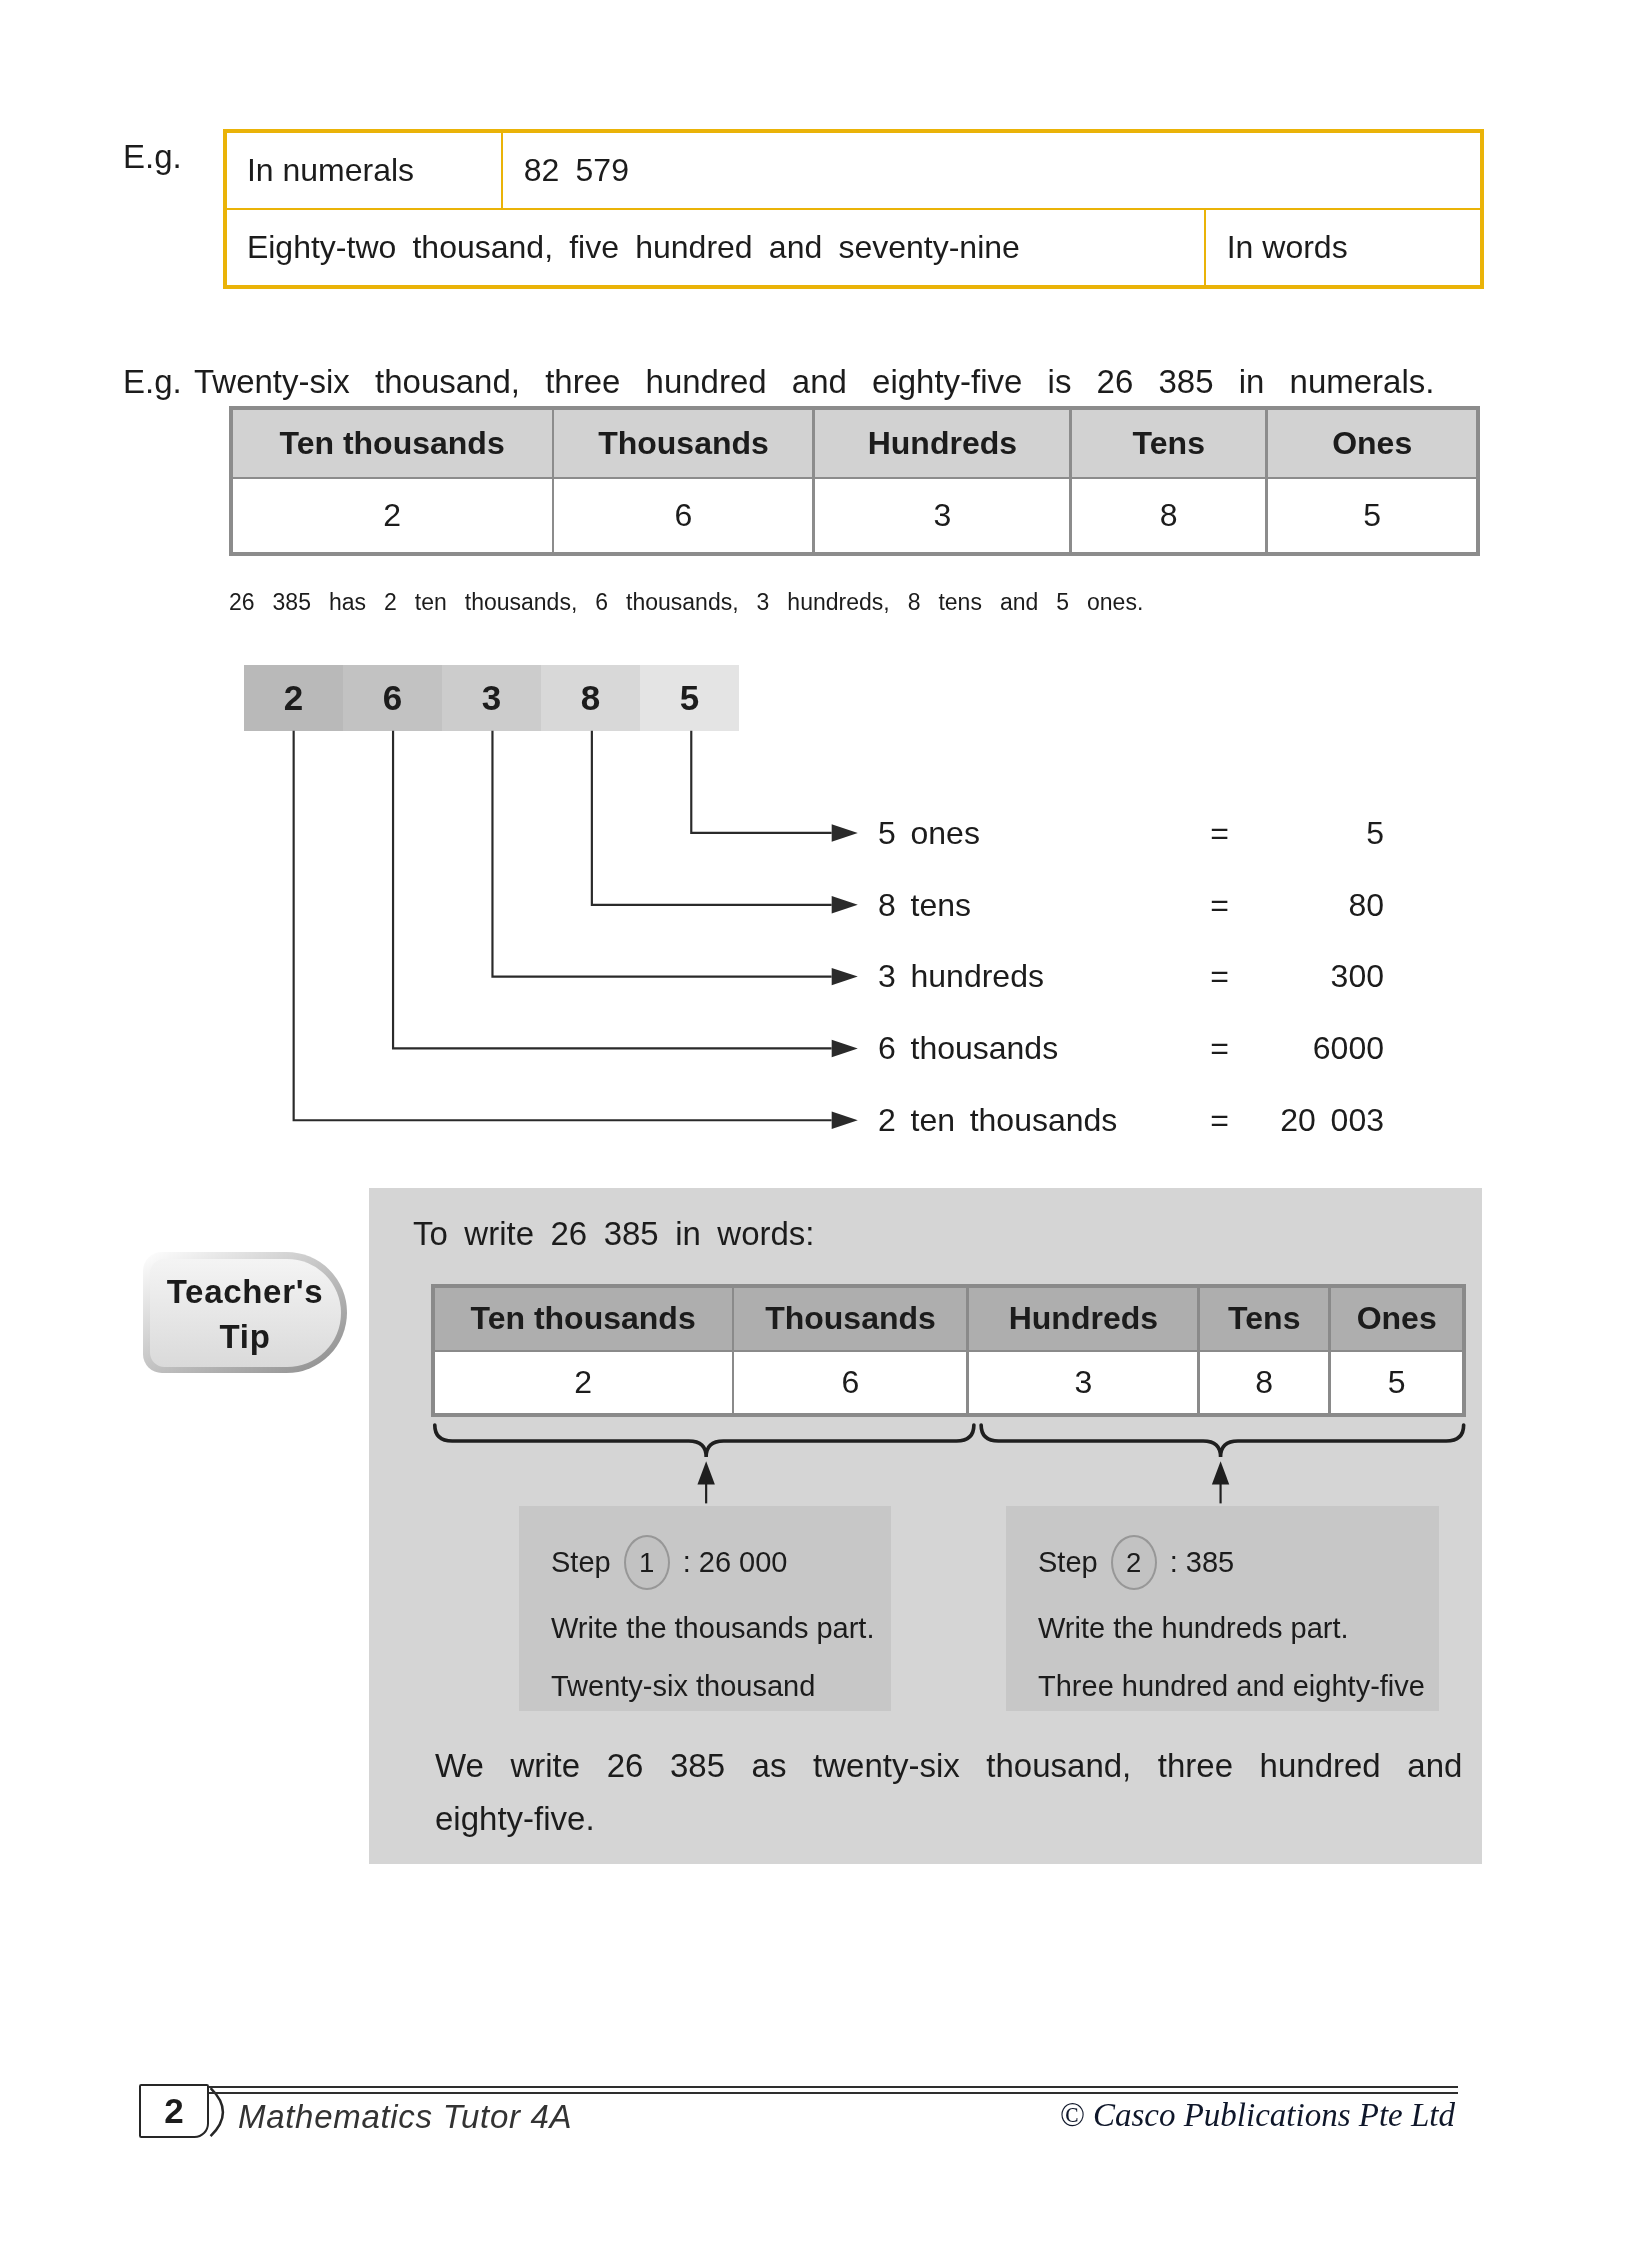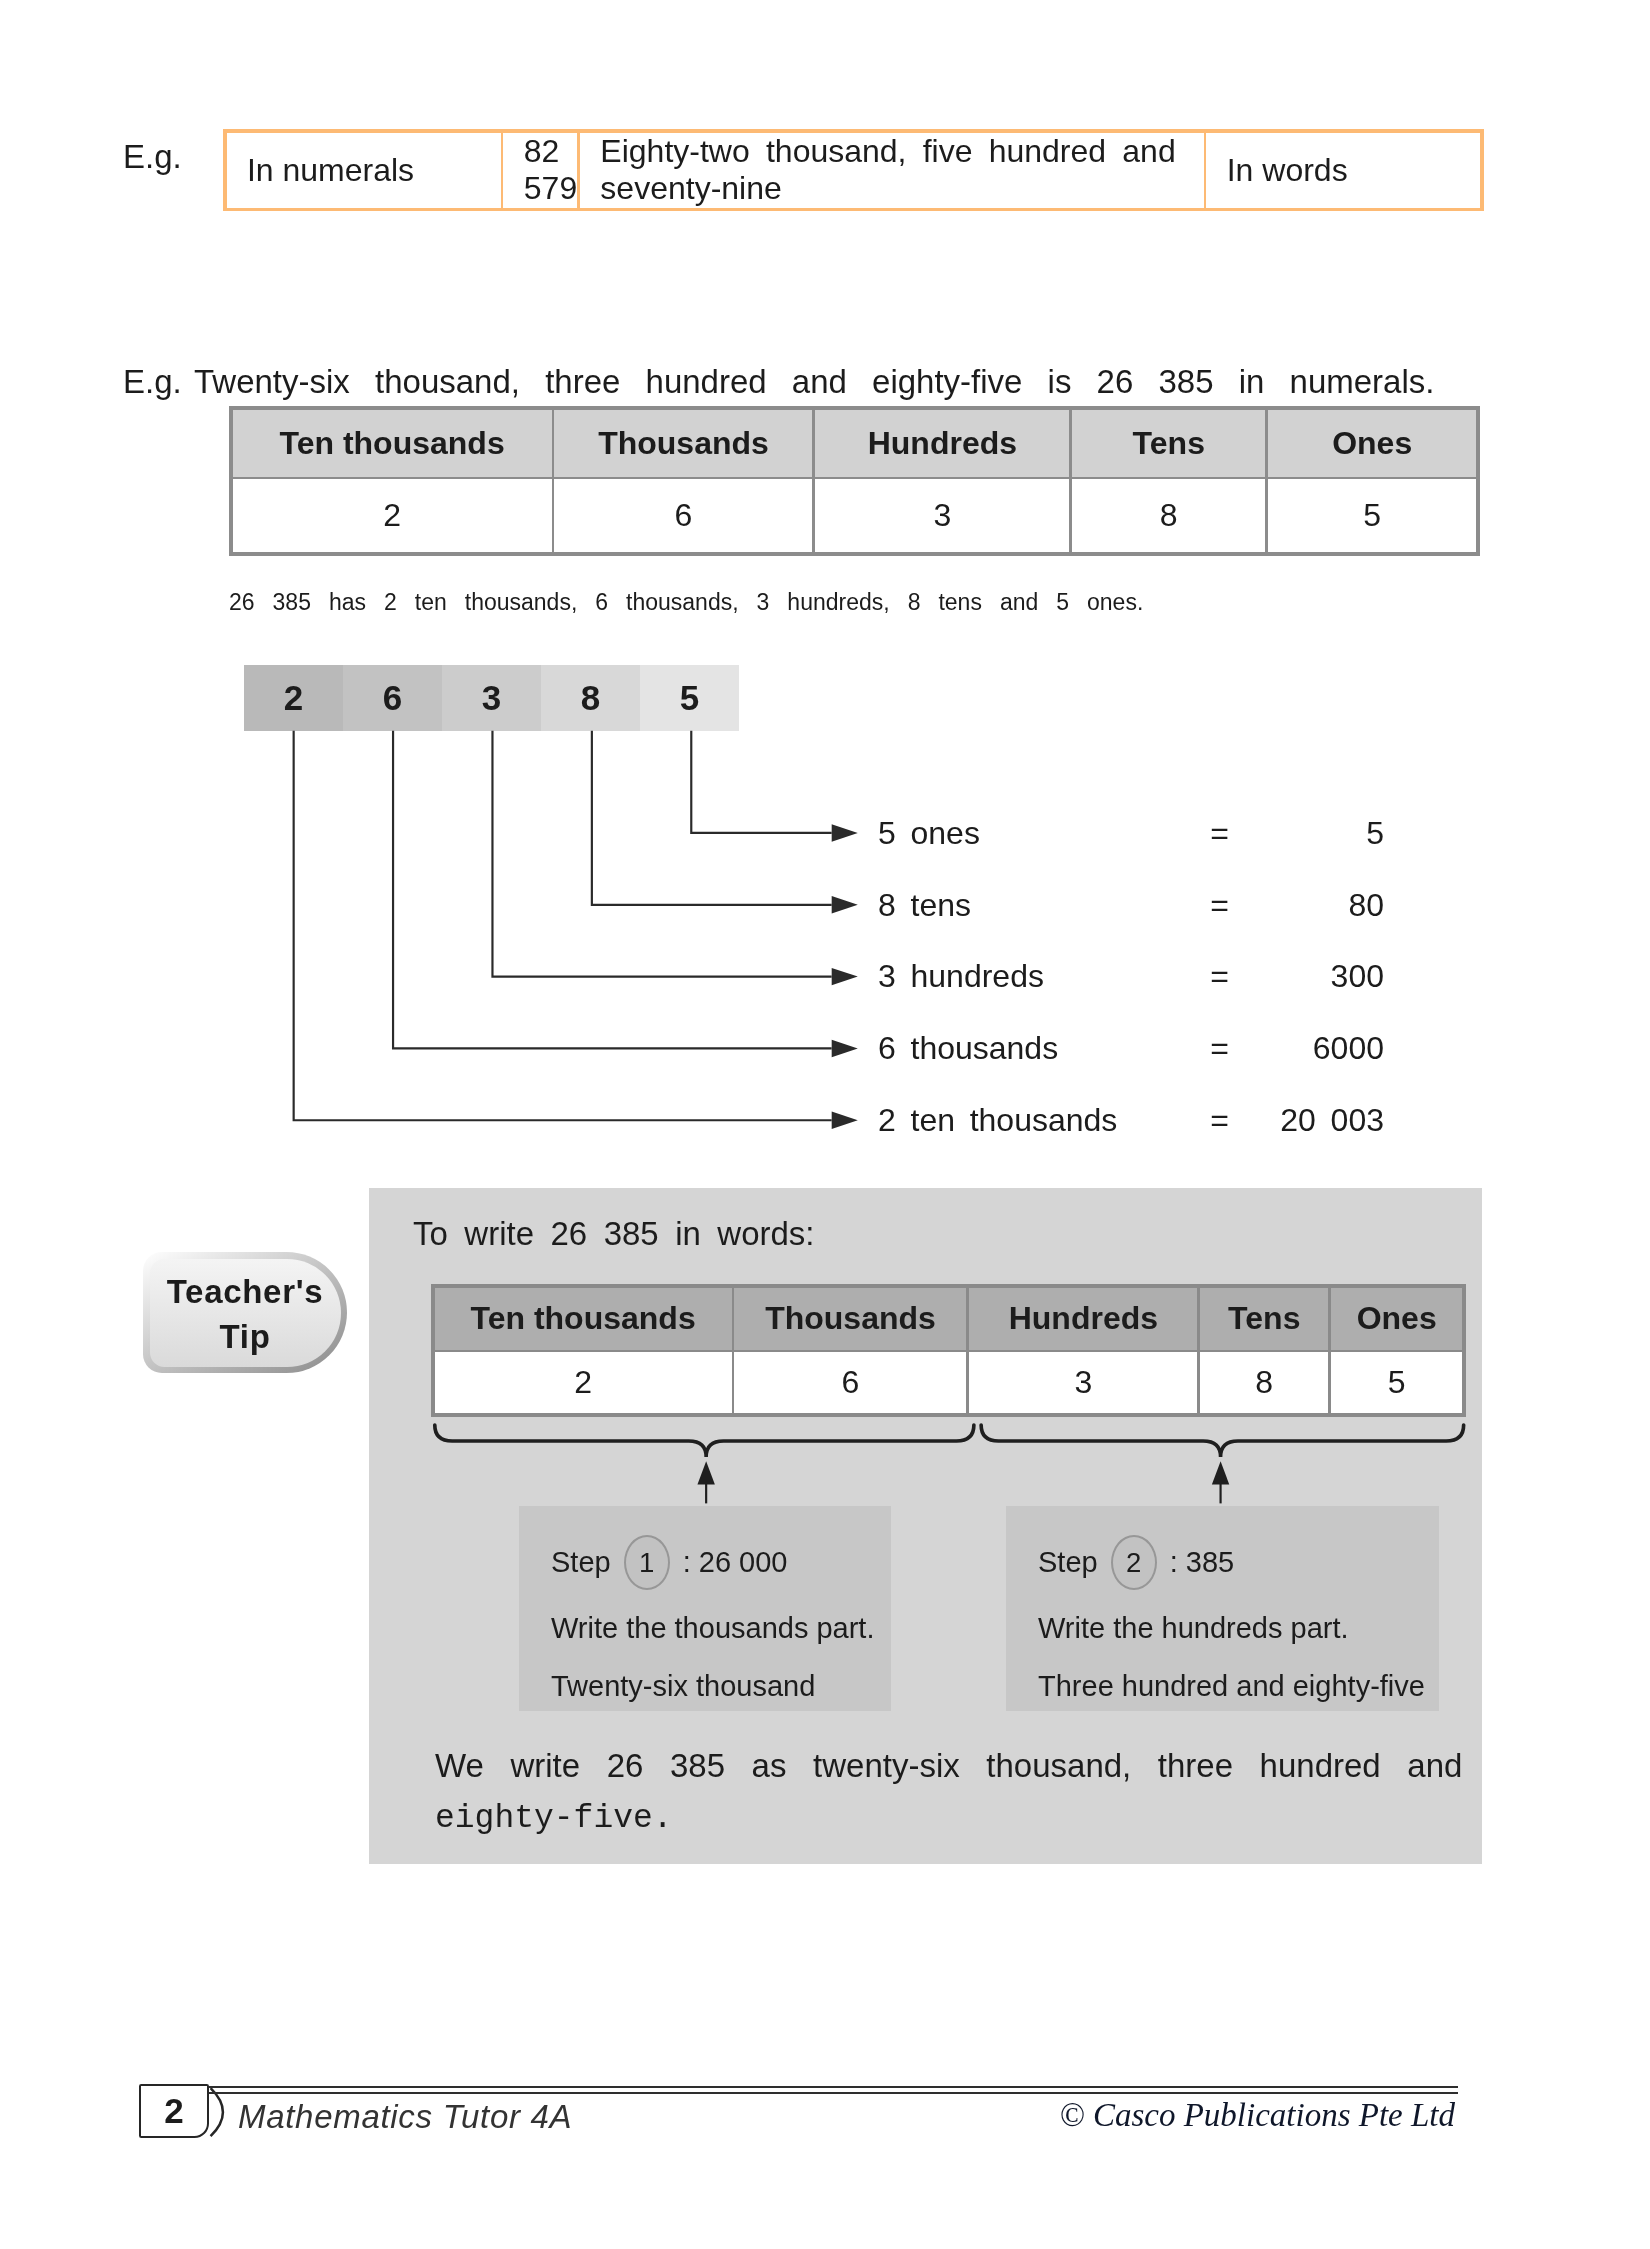--- a/index.html
+++ b/index.html
@@ -5,21 +5,21 @@
   html,body{margin:0;padding:0;}
   body{
     width:1651px;height:2250px;background:#ffffff;position:relative;
     font-family:"Liberation Sans","DejaVu Sans",sans-serif;color:#1c1c1c;
     overflow:hidden;
   }
   
   .eg-label{position:absolute;font-size:33px;line-height:41px;}
   .ex-table{
     position:absolute;left:223px;top:129px;width:1261px;
-    background:#fdba74;padding:3.6px;display:flex;gap:2.9px;
+    background:#eab308;padding:3.6px;display:flex;flex-direction:column;gap:2.9px;
     box-sizing:border-box;
   }
   .ex-row{display:flex;gap:2.9px;}
   .ex-cell{background:#ffffff;height:75px;display:flex;align-items:center;
     padding-left:20.3px;font-size:32px;box-sizing:border-box;}
   .ex-cell.lab{width:274px;flex:none;}
   .ex-cell.val{flex:1;word-spacing:7.3px;}
   
   .eg2-text{position:absolute;left:194px;top:361px;font-size:33px;line-height:41px;word-spacing:16px;}
   
@@ -61,21 +61,21 @@
   .d0{width:297px;}.d1{width:232px;}.d2{width:228px;}.d3{width:128px;}.d4{width:131px;}
   .step-box{position:absolute;top:1506px;height:205px;background:#c7c7c7;}
   .step1{left:519px;width:372px;}
   .step2{left:1006px;width:433px;}
   .step-line{position:absolute;left:32px;top:27.6px;height:58px;display:flex;align-items:center;gap:13px;font-size:29px;}
   .step-circle{width:42px;height:51px;border-radius:50%;border:2.9px solid #979797;background:#c2c2c2;
     display:flex;align-items:center;justify-content:center;font-size:27.6px;flex:none;}
   .step-instr{position:absolute;left:32px;top:106px;font-size:29px;}
   .step-result{position:absolute;left:32px;top:164px;font-size:29px;}
   .tip-conc1{position:absolute;left:435px;top:1745px;width:1033px;font-size:33px;line-height:42px;word-spacing:17.4px;}
-  .tip-conc2{position:absolute;left:435px;top:1798px;font-size:33px;line-height:42px;font-family:Liberation Mono, monospace;}
+  .tip-conc2{position:absolute;left:435px;top:1798px;font-size:33px;line-height:42px;}
   
   svg.overlay{position:absolute;left:0;top:0;pointer-events:none;}
   
   .footer-line1{position:absolute;left:139px;top:2086px;width:1319px;height:2.2px;background:#2e2e2e;}
   .footer-line2{position:absolute;left:139px;top:2092px;width:1319px;height:1.5px;background:#2e2e2e;}
   .page-badge{position:absolute;left:139px;top:2084px;width:70px;height:54px;background:#ffffff;
     border:2.2px solid #262626;border-radius:2.2px 2.2px 14.5px 2.2px;box-sizing:border-box;
     display:flex;align-items:center;justify-content:center;font-size:35px;font-weight:bold;z-index:3;}
   .footer-title{position:absolute;left:238px;top:2098px;font-size:33px;font-style:italic;
     color:#333333;letter-spacing:0.7px;}

